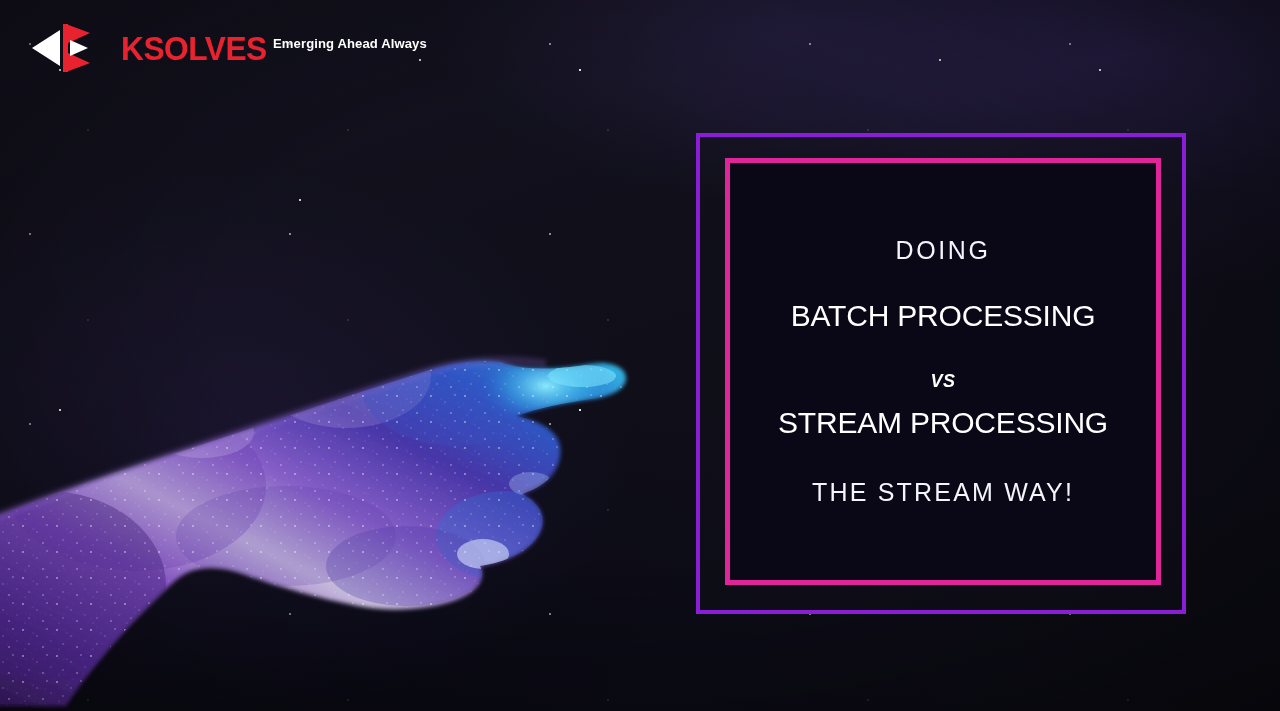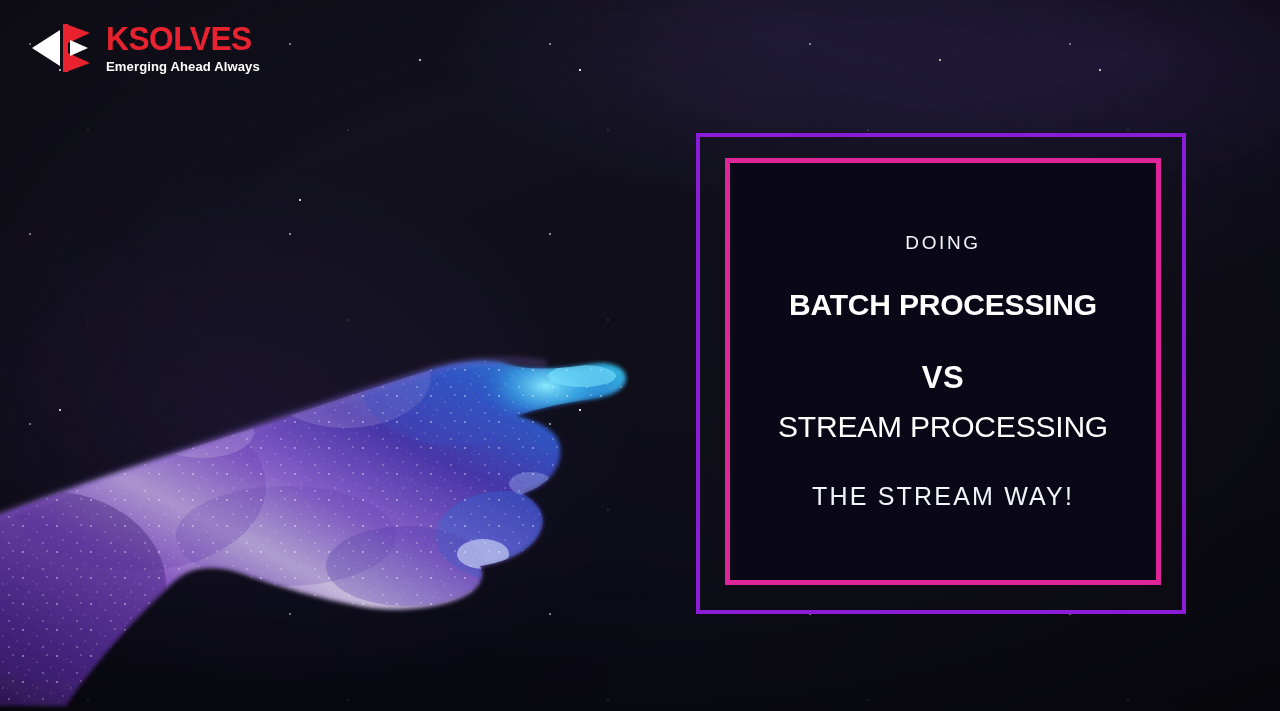--- a/index.html
+++ b/index.html
@@ -77,21 +77,21 @@
   }
   #hand-wrap svg { display:block; width:100%; height:100%; }
 
   
   #logo {
     position:absolute;
     left:30px; top:22px;
     display:flex; align-items:center; gap:14px;
   }
   #logo-mark { width:62px; height:52px; display:block; }
-  #logo-text { display:flex; flex-direction:column; line-height:1; }
+  #logo-text { display:flex; line-height:1;margin-left:15px; }
   #logo-word {
     font-family:"Liberation Sans", sans-serif;
     font-weight:bold;
     font-size:33px;
     letter-spacing:-0.5px;
     color:#e8232f;
     transform:scaleX(.96);
     transform-origin:left center;
   }
   #logo-tagline {
@@ -125,33 +125,34 @@
     justify-content:center;
   }
   #panel-text {
     width:100%;
     display:flex;
     flex-direction:column;
     align-items:center;
   }
 
   .line-doing {
-    font-size:19px; font-weight:300; color:#f4f5fa;
+    font-size:25px; font-weight:300; color:#f4f5fa;
     letter-spacing:2.6px;
     margin-bottom:34px;
   }
   .line-batch {
-    font-size:30px; font-weight:bold; color:#ffffff;
+    font-size:30px; font-weight:normal; color:#ffffff;
     letter-spacing:-.2px;
     margin-bottom:38px;
   }
   .line-vs {
-    font-size:31px; font-weight:600; color:#ffffff;
+    font-size:18px; font-weight:600; color:#ffffff;
     letter-spacing:.6px;
     margin-bottom:14px;
+    font-style:italic;
   }
   .line-stream {
     font-size:30px; font-weight:normal; color:#ffffff;
     letter-spacing:-.2px;
     margin-bottom:38px;
   }
   .line-right-way {
     font-size:25px; font-weight:300; color:#f4f5fa;
     letter-spacing:2.2px;
   }

